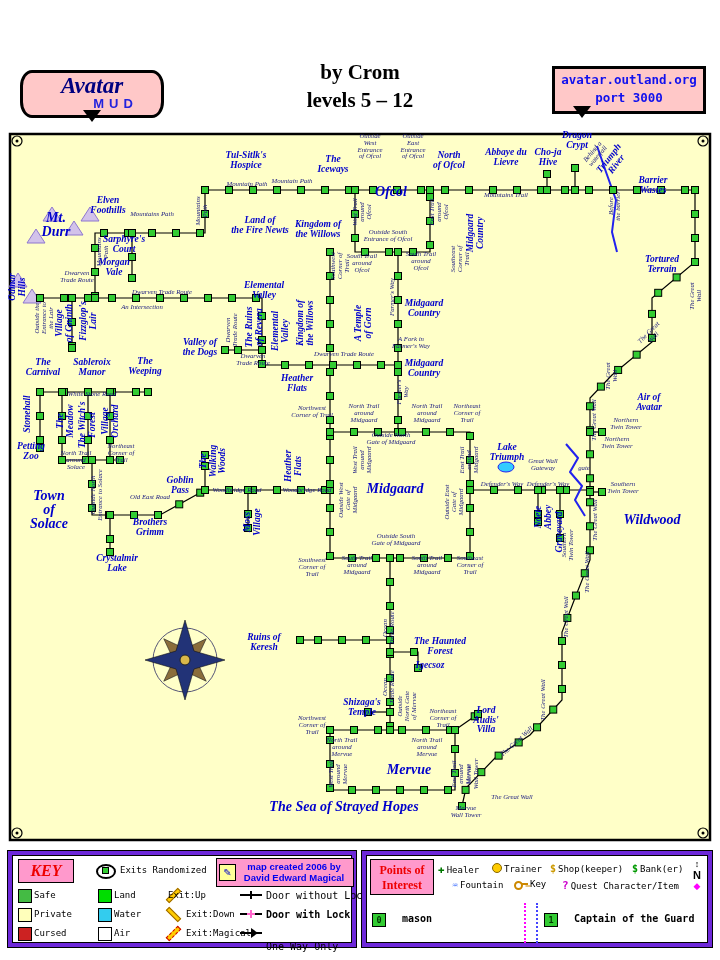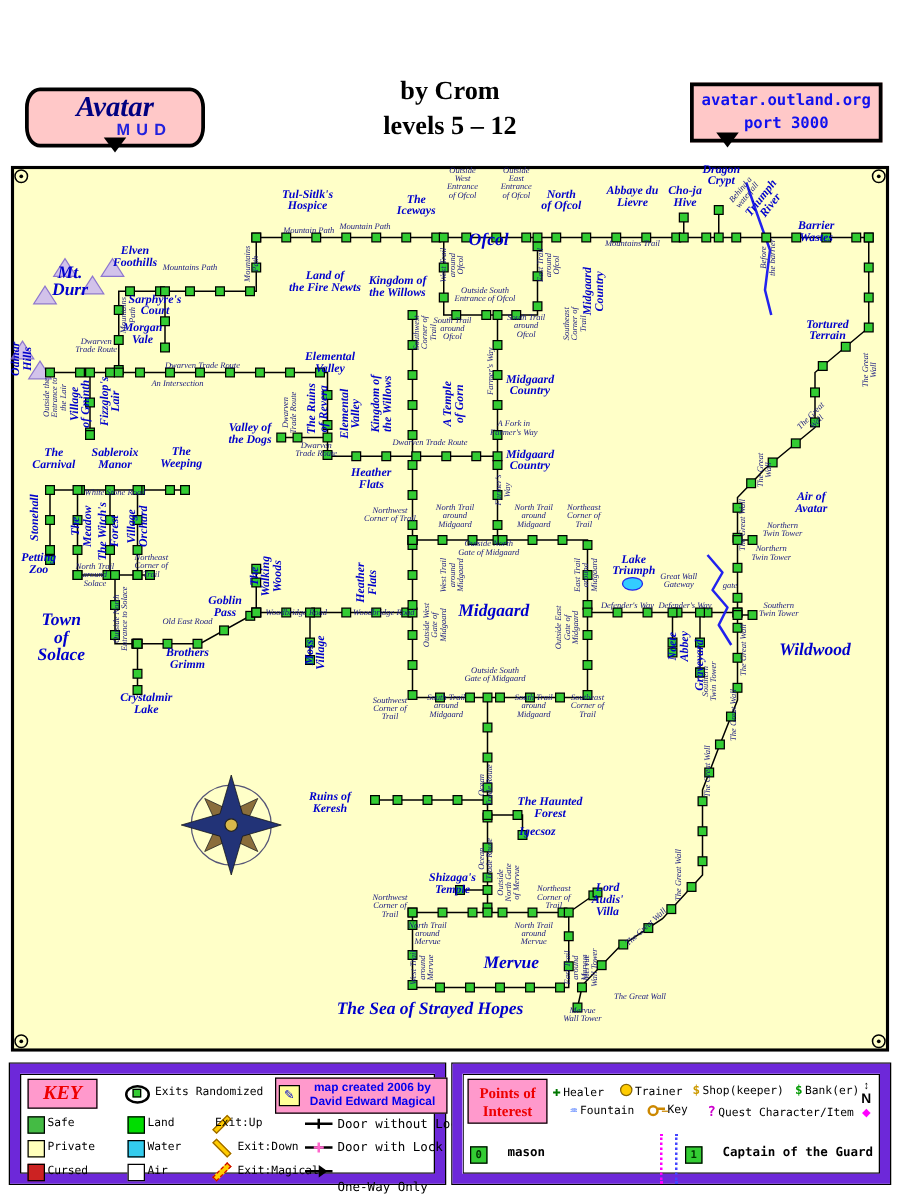--- a/index.html
+++ b/index.html
@@ -20,21 +20,21 @@
   #map-svg text{font-family:"Liberation Serif",serif;}
   .road{fill:none;stroke:#000;stroke-width:1.2;}
   .river{fill:none;stroke:#2222EE;stroke-width:2;stroke-linejoin:round;}
   .node{fill:#33CC33;stroke:#000;stroke-width:1;}
   .lbl-lg{font-size:14px;font-weight:bold;font-style:italic;fill:#0000CC;text-anchor:middle;}
   .lbl-md{font-size:9.5px;font-weight:bold;font-style:italic;fill:#0000CC;text-anchor:middle;}
   .lbl-sm{font-size:6.8px;font-style:italic;fill:#1a1a80;text-anchor:middle;}
   .mountain{fill:#CBB8F0;stroke:#7A5FD0;stroke-width:1;opacity:.85;}
   .parchment{fill:#FFFFC8;stroke:#000;stroke-width:2.5;}
   
-  .panel{position:absolute;top:851px;height:96px;background:#fff;border:8px solid #6d28d9;box-sizing:border-box;box-shadow:0 0 0 1px #000, inset 0 0 0 1px #000;}
+  .panel{position:absolute;top:851px;height:96px;background:#fff;border:4px solid #6d28d9;box-sizing:border-box;box-shadow:0 0 0 1px #000, inset 0 0 0 1px #000;}
   #key-panel{left:8px;width:348px;}
   #poi-panel{left:362px;width:350px;}
   .pink-box{position:absolute;background:#FF99CC;border:1px solid #000;text-align:center;}
   .key-title{left:6px;top:4px;width:54px;height:22px;font-size:16px;font-weight:bold;font-style:italic;color:#EE0000;line-height:22px;}
   .mono{font-family:"DejaVu Sans Mono",monospace;}
   .key-label{position:absolute;font-size:9px;color:#000;white-space:nowrap;}
   .door-label{font-size:10px;}
   .swatch{position:absolute;width:12px;height:12px;border:1px solid #000;}
   .icon-rand{position:absolute;width:16px;height:11px;border:2px solid #000;border-radius:50%;}
   .icon-rand::after{content:"";position:absolute;left:4px;top:1px;width:5px;height:5px;background:#33CC33;border:1px solid #000;}
@@ -579,21 +579,21 @@
         <span class="key-label mono" style="left: 102px; top: 54px;">Water</span>
         <span class="exit-icon exit-down" style="left: 152px; top: 52px;">
           <span class="bar"></span>
         </span>
         <span class="key-label mono" style="left: 174px; top: 54px;">Exit:Down</span>
         <span class="door-icon door-lock" style="left: 228px; top: 53px;">
           <span class="h"></span>
           <span class="v"></span>
           <span class="h2"></span>
         </span>
-        <span class="key-label mono door-label" style="left: 254px; top: 54px;">Door with Lock</span>
+        <span class="key-label mono door-label" style="left: 254px; top: 54px; font-weight: bold;">Door with Lock</span>
         <span class="swatch" style="left: 6px; top: 72px; background: rgb(204, 34, 34);"></span>
         <span class="key-label mono" style="left: 22px; top: 73px;">Cursed</span>
         <span class="swatch" style="left: 86px; top: 72px; background: rgb(255, 255, 255);"></span>
         <span class="key-label mono" style="left: 102px; top: 73px;">Air</span>
         <span class="exit-icon exit-magic" style="left: 152px; top: 71px;">
           <span class="bar"></span>
         </span>
         <span class="key-label mono" style="left: 174px; top: 73px;">Exit:Magical</span>
         <span class="door-icon door-oneway" style="left: 228px; top: 72px;">
           <span class="h"></span>

